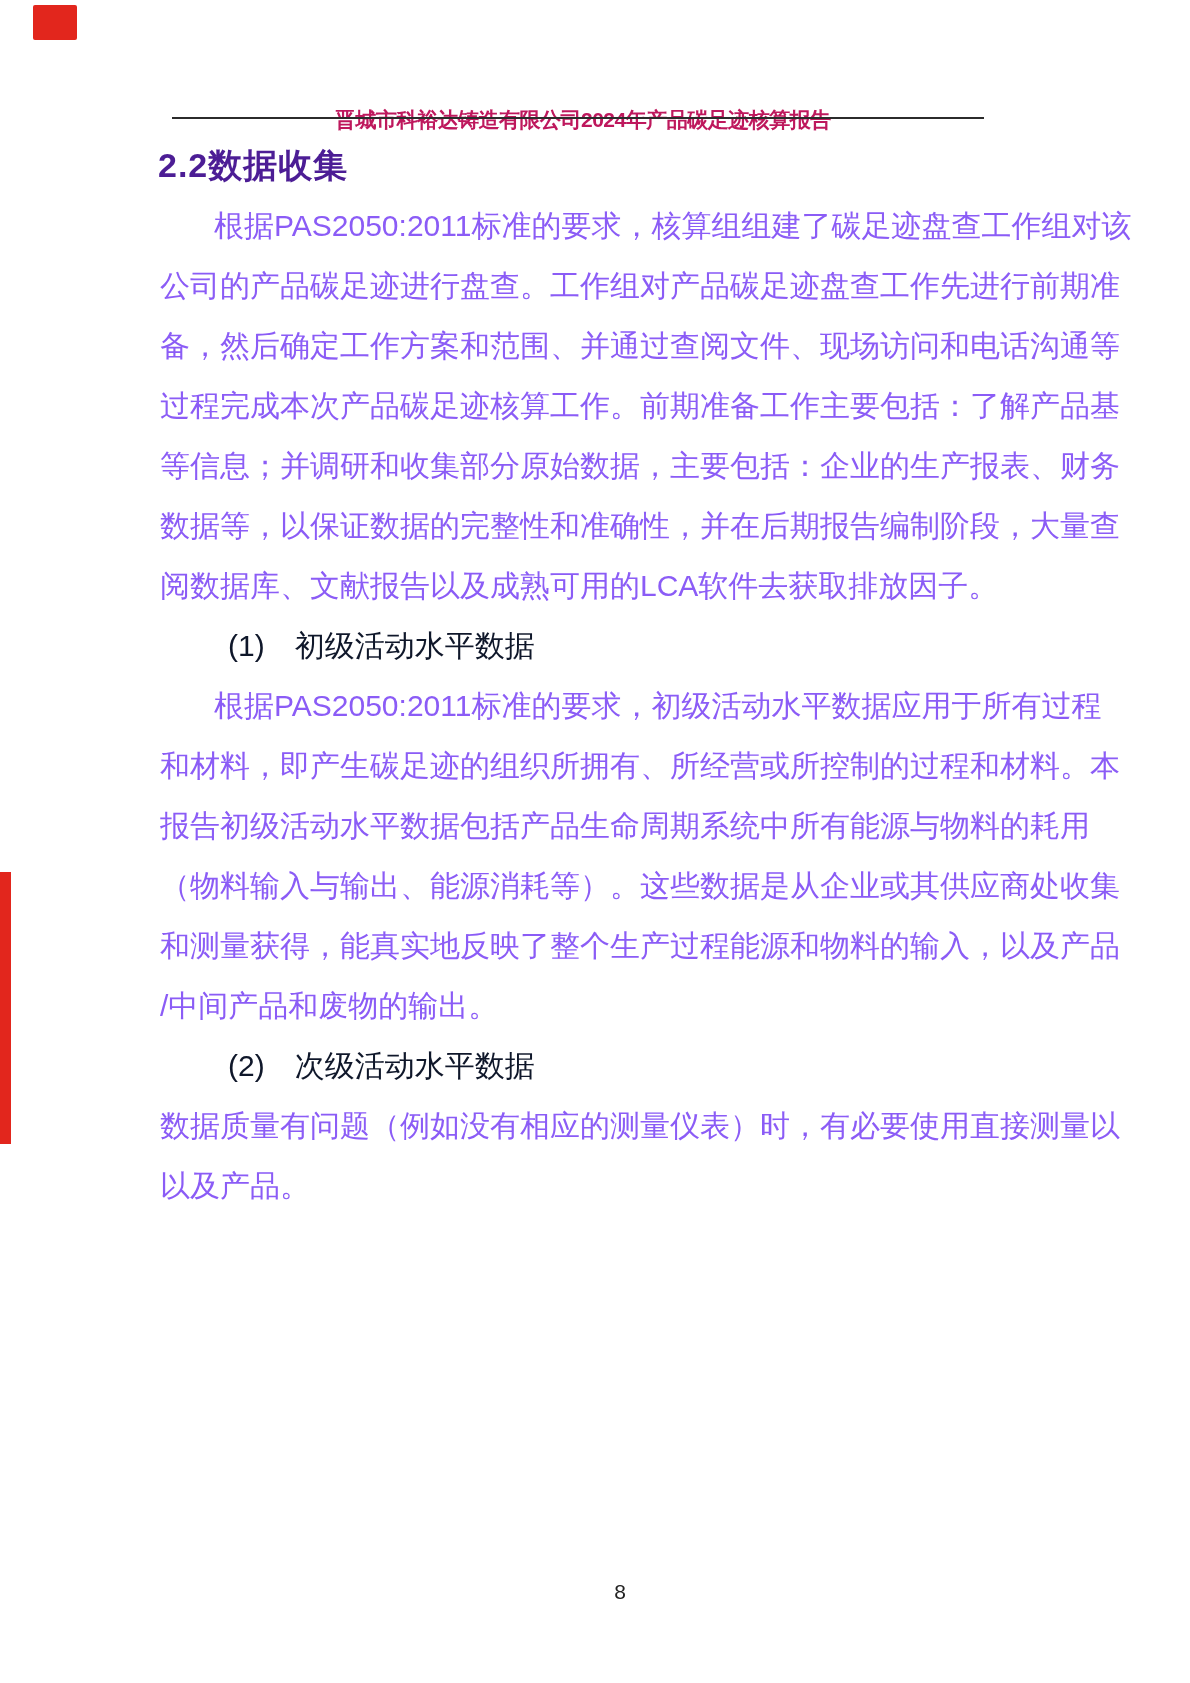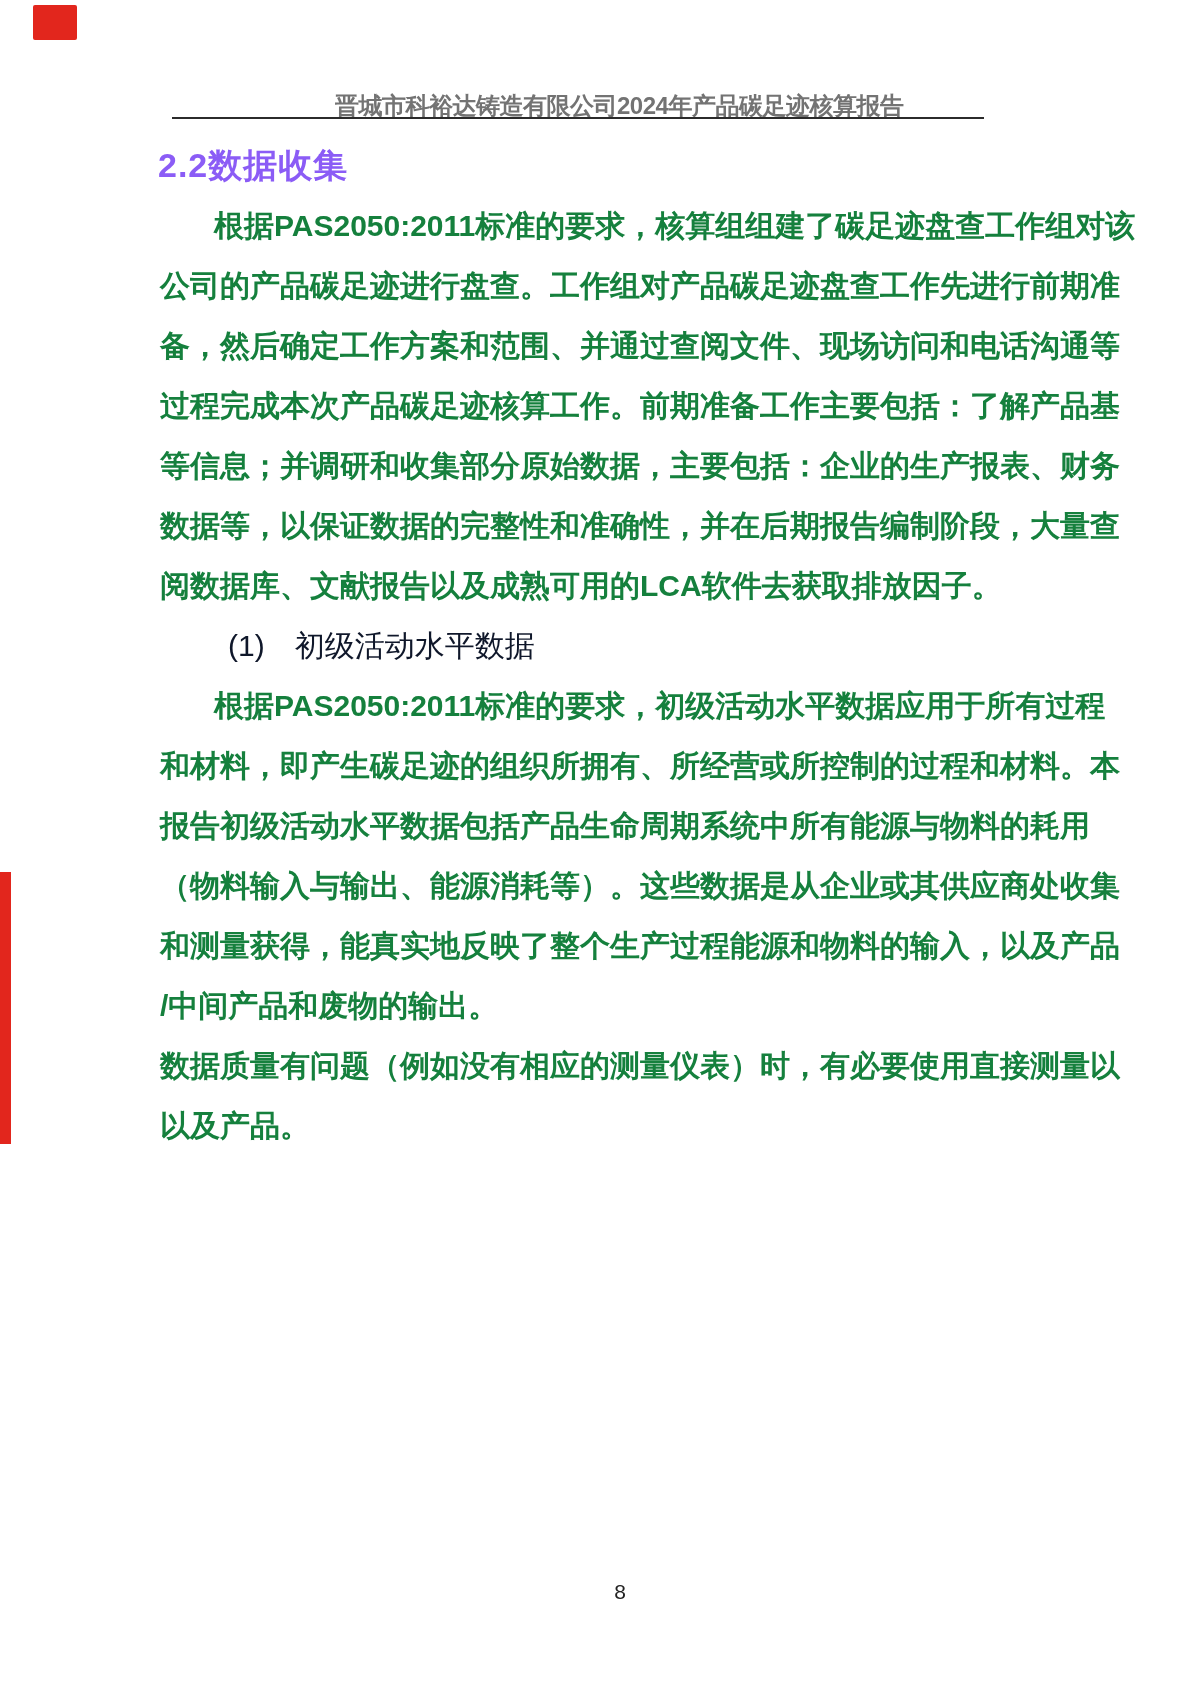--- a/index.html
+++ b/index.html
@@ -5,39 +5,39 @@
   html,body { margin:0; padding:0; background:#888; }
   .page {
     position:relative;
     width:1190px; height:1683px;
     margin:0 auto;
     background:#ffffff;
     font-family:"Liberation Sans","DejaVu Sans",sans-serif;
     overflow:hidden;
   }
   .header-title {
-    position:absolute; left:335px; top:90px;
-    font-size:24px; font-weight:600; letter-spacing:-0.5px;
-    color:#737373; white-space:nowrap;
+    position:absolute; left:335px; top:106px;
+    font-size:21px; font-weight:600; letter-spacing:-0.5px;
+    color:#be185d; white-space:nowrap;
   }
   .header-rule {
     position:absolute; left:172px; top:117px;
     width:812px; height:2px; background:#2b2b2b;
   }
   .section-heading {
     position:absolute; left:158px; top:143px;
-    font-size:34px; font-weight:700; color:#8b5cf6;
+    font-size:34px; font-weight:700; color:#4c1d95;
     white-space:nowrap; letter-spacing:1px;
   }
   .body-text {
     position:absolute; left:160px; top:196px; width:912px;
   }
   .bline {
     height:60px; line-height:60px;
-    font-size:30px; color:#15803d; font-weight:700;
+    font-size:30px; color:#8b5cf6; font-weight:400;
     text-align:justify; text-align-last:justify;
     white-space:nowrap;
   }
   .bline.end { text-align:center; text-align-last:left; }
   .bline.indent { text-indent:54px; }
   .subline {
     height:60px; line-height:60px;
     font-size:30px; color:#0f172a; font-weight:500;
     padding-left:68px; text-align:left;
   }
@@ -81,20 +81,23 @@
       <span>(1)</span><span class="subtext">初级活动水平数据</span>
     </div>
 
     <div class="bline indent">根据PAS2050:2011标准的要求，初级活动水平数据应用于所有过程</div>
     <div class="bline">和材料，即产生碳足迹的组织所拥有、所经营或所控制的过程和材料。本</div>
     <div class="bline">报告初级活动水平数据包括产品生命周期系统中所有能源与物料的耗用</div>
     <div class="bline">（物料输入与输出、能源消耗等）。这些数据是从企业或其供应商处收集</div>
     <div class="bline">和测量获得，能真实地反映了整个生产过程能源和物料的输入，以及产品</div>
     <div class="bline end">/中间产品和废物的输出。</div>
 
+    <div class="subline">
+      <span>(2)</span><span class="subtext">次级活动水平数据</span>
+    </div>
 
     <div class="bline">数据质量有问题（例如没有相应的测量仪表）时，有必要使用直接测量以</div>
     <div class="bline end">以及产品。</div>
   </div>
 
   <div class="page-number">8</div>
 
 </div>
 
 </body></html>

